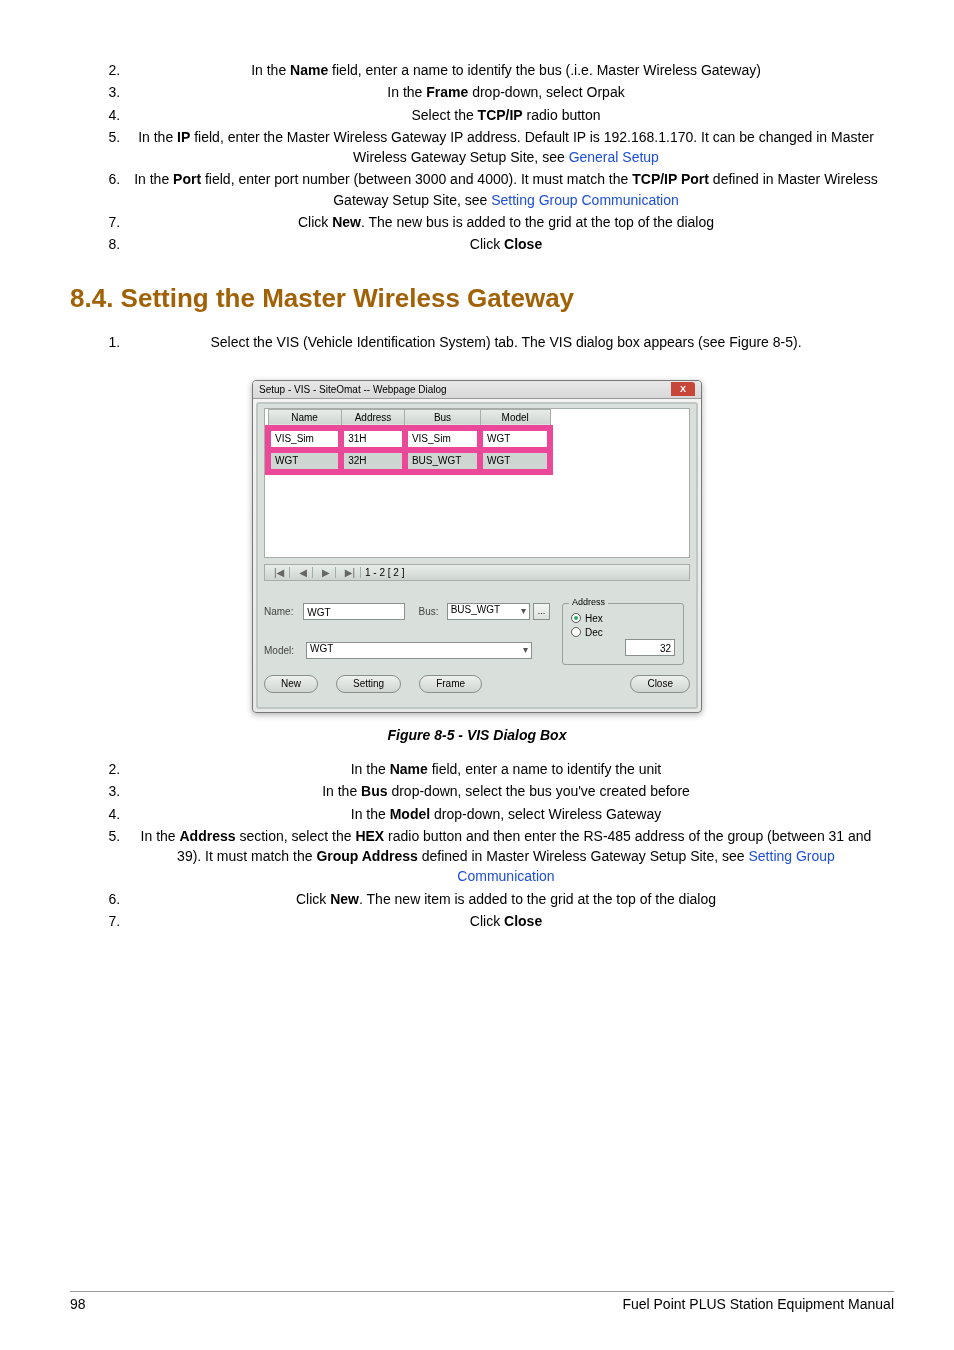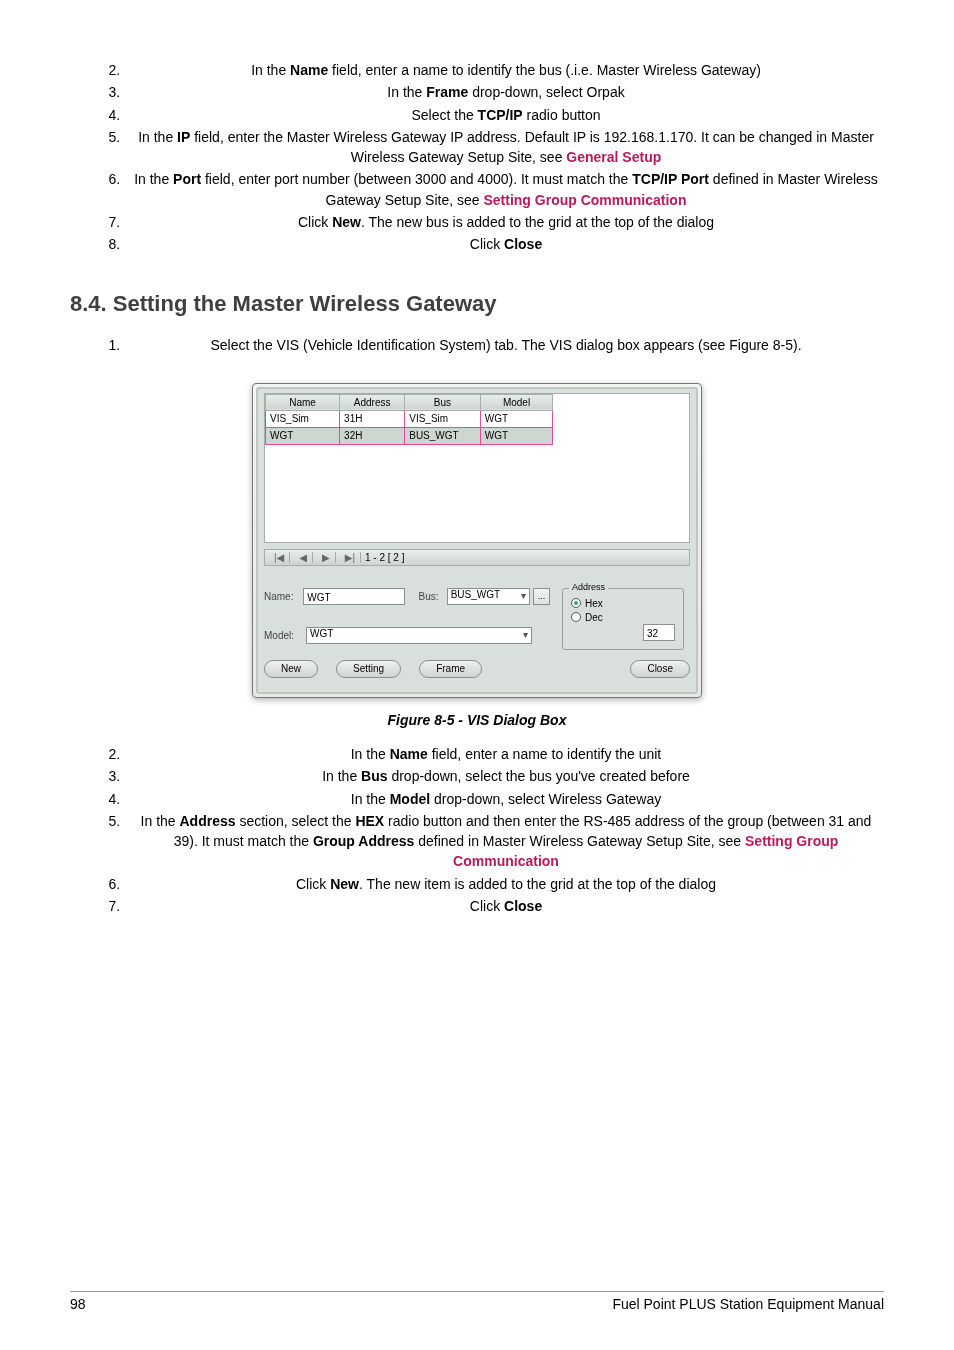--- a/index.html
+++ b/index.html
@@ -17,26 +17,26 @@
   ol.main-list {
     margin: 0 0 28px 0;
     padding-left: 54px;
     line-height: 1.45;
     text-align: center;
   }
   ol.main-list > li {
     padding-left: 4px;
     margin-bottom: 2px;
   }
-  a.link { color: #be185d; text-decoration: none; font-weight: bold; }
+  a.link { color: #1d4ed8; text-decoration: none; font-weight: normal; }
   h2.section {
-    font-size: 22px;
+    font-size: 26px;
     font-weight: bold;
-    color: #404040;
-    margin: 36px 0 18px 0;
+    color: #a16207;
+    margin: 28px 0 18px 0;
   }
   .figure-wrap {
     margin: 14px auto 6px auto;
     width: 450px;
   }
   .dialog-frame {
     background: linear-gradient(#f4f4f4,#e8e8e8);
     border: 1px solid #777;
     border-radius: 4px;
     position: relative;
@@ -75,21 +75,21 @@
     font-size: 10px;
     background: #fff;
   }
   table.grid th {
     background: linear-gradient(#e8ede9,#ced5d0);
     border: 1px solid #a7aeaa;
     padding: 2px 4px;
     font-weight: normal;
   }
   table.grid td {
-    border: 1px solid #ec4899;
+    border: 6px solid #ec4899;
     padding: 1px 4px;
     line-height: 14px;
   }
   tr.selected td { background: #cdd6d0; }
   .grid-area { background:#fff; border:1px solid #a7aeaa; height:150px; overflow:hidden;}
   .pager {
     margin-top: 6px;
     font-size: 10px;
     border: 1px solid #a7aeaa;
     background: linear-gradient(#e8ede9,#ced5d0);
@@ -122,21 +122,21 @@
     border:1px solid #889088; border-radius:10px; height:18px; padding:0 16px;
     background:linear-gradient(#eef1ee,#cfd5d0); font-size:10px; line-height:16px;
     display:inline-block;
   }
   .btn-row { display:flex; justify-content:center; gap:18px; margin:16px 0 4px 0;}
   .btn-row .spacer{ flex:1;}
   .fig-caption {
     text-align:center; font-weight:bold; font-style:italic; margin:14px 0 16px 0; font-size:14px;
   }
   .footer-line {
-    position:absolute; bottom:38px; left:70px; right:70px;
+    position:absolute; bottom:38px; left:70px; right:60px;
     border-top:1px solid #999; padding-top:4px;
     font-size:14px; display:flex; justify-content:space-between;
   }
   .rel { position:relative; padding-right:140px; }
 </style>
 </head>
 <body>
 
 <ol class="main-list" start="2">
   <li><span>In the </span><b>Name</b><span> field, enter a name to identify the bus (.i.e. Master Wireless Gateway)</span></li>
@@ -149,20 +149,24 @@
 </ol>
 
 <h2 class="section">8.4. Setting the Master Wireless Gateway</h2>
 
 <ol class="main-list" start="1">
   <li>Select the VIS (Vehicle Identification System) tab. The VIS dialog box appears (see Figure 8-5).</li>
 </ol>
 
 <div class="figure-wrap">
   <div class="dialog-frame">
+    <div class="title-bar">
+      <span>Setup - VIS - SiteOmat -- Webpage Dialog</span>
+      <span class="close-x">X</span>
+    </div>
     <div class="dialog-body">
       <div class="grid-area">
         <table class="grid">
           <tbody>
               <tr>
             <th style="width:78px">Name</th>
             <th style="width:68px">Address</th>
             <th style="width:78px">Bus</th>
             <th style="width:78px">Model</th>
           </tr>
@@ -205,21 +209,21 @@
         <div class="fieldset">
           <span class="legend">Address</span>
           <div class="radio-row">
               <span class="radio on"></span>
               <span>Hex</span>
             </div>
           <div class="radio-row">
               <span class="radio"></span>
               <span>Dec</span>
             </div>
-          <span class="tf" style="width:32px;float:right;margin-top:-2px;text-align:left">32</span>
+          <span class="tf" style="width:50px;float:right;margin-top:-2px;text-align:right">32</span>
           <div style="clear:both"></div>
         </div>
       </div>
 
       <div class="btn-row">
         <span class="pill-btn">New</span>
         <span class="pill-btn">Setting</span>
         <span class="pill-btn">Frame</span>
         <span class="spacer"></span>
         <span class="pill-btn">Close</span>

